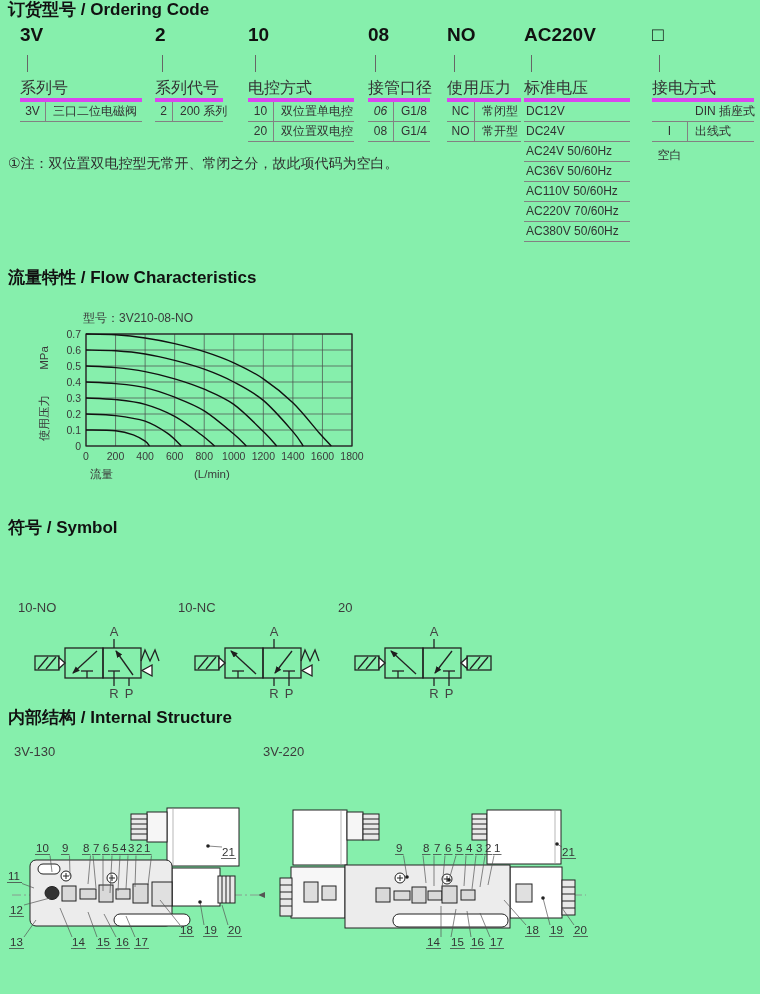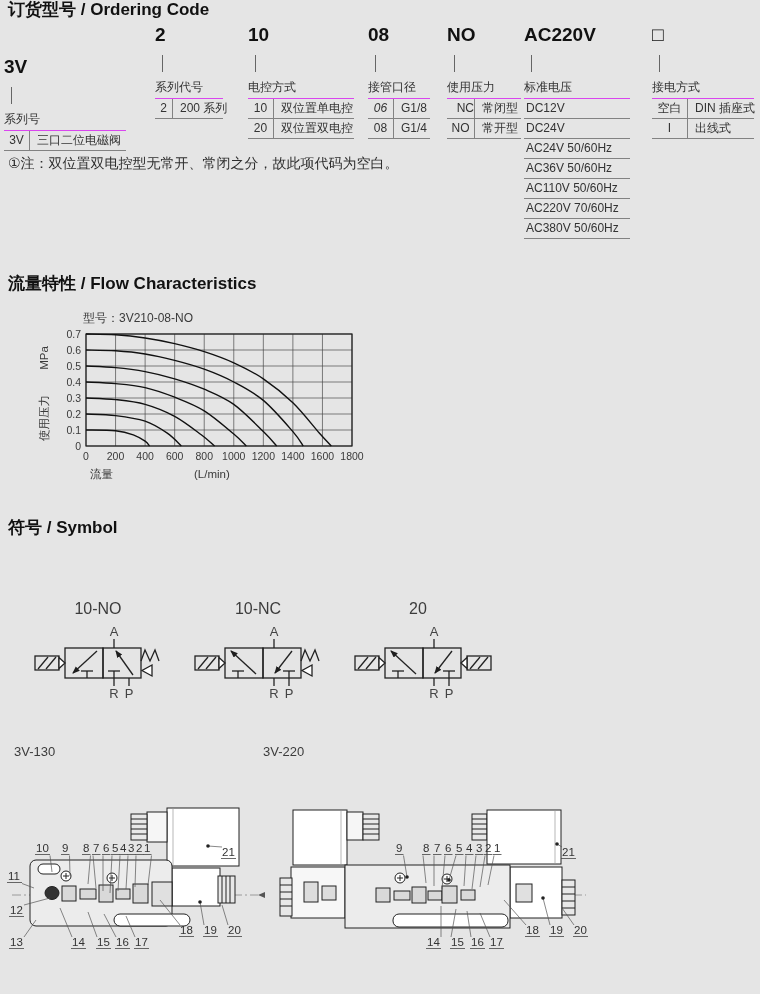--- a/index.html
+++ b/index.html
@@ -1,58 +1,58 @@
 <!DOCTYPE html>
 <html><head>
 <meta charset="utf-8">
 <style>
   html,body{margin:0;padding:0;background:#fff}
-  .page{position:relative;width:760px;height:994px;background:#e5e5e5;overflow:hidden;
+  .page{position:relative;width:760px;height:994px;background:#86efac;overflow:hidden;
         font-family:"Liberation Sans","DejaVu Sans",sans-serif;color:#333}
   .sec-h{position:absolute;margin:0;font-size:17px;font-weight:bold;color:#111;white-space:nowrap}
   #h-ordering{left:8px;top:-2px}
-  #h-flow{left:8px;top:272px}
+  #h-flow{left:8px;top:266px}
   #h-symbol{left:8px;top:516px}
   #h-internal{left:8px;top:706px}
 
   
   .ocol{position:absolute;top:24px}
   .ocode{font-size:19px;font-weight:bold;color:#111;height:27px;white-space:nowrap}
   .otick{width:1px;height:17px;background:#666;margin:4px 0 7px 7px}
-  .olabel{font-size:12px;color:#333;height:19px;line-height:17px;border-bottom:1px solid #d946ef;white-space:nowrap}
+  .olabel{font-size:16px;color:#333;height:19px;line-height:17px;border-bottom:4px solid #d946ef;white-space:nowrap}
   .orow{display:flex;height:19px;line-height:18px;border-bottom:1px solid #828282;font-size:12px;color:#333;white-space:nowrap}
   .okey{text-align:center;border-right:1px solid #828282;box-sizing:border-box;flex-shrink:0}
   .oval{padding-left:7px}
   .oval.full{padding-left:2px}
   #ordering-note{position:absolute;left:8px;top:155px;font-size:14px;color:#2e2e2e;white-space:nowrap}
 
   
   #flow-chart{position:absolute;left:34px;top:306px}
 
   
   .sym{position:absolute;top:600px;width:160px}
-  .sym .cap{font-size:16px;color:#3c3c3c;text-align:center;height:16px}
+  .sym .cap{font-size:13px;color:#3c3c3c;text-align:left;height:16px}
   .sym svg{display:block;margin:4px auto 0 auto}
   #sym-0{left:18px}#sym-1{left:178px}#sym-2{left:338px}
 
   
   .dlabel{position:absolute;top:744px;font-size:13px;color:#3c3c3c}
   #dlabel-0{left:14px}#dlabel-1{left:263px}
   #istruct-0{position:absolute;left:2px;top:786px}
   #istruct-1{position:absolute;left:276px;top:786px}
   svg text{font-family:"Liberation Sans","DejaVu Sans",sans-serif}
 </style>
 </head>
 <body>
 
 <div class="page">
 
   <h2 class="sec-h" id="h-ordering">订货型号 / Ordering Code</h2>
   <div id="ordering-cols">
-      <div class="ocol" style="left: 4px; width: 122px; margin-top: 32px;">
+      <div class="ocol" style="left: 20px; width: 122px;">
         <div class="ocode">3V</div>
         <div class="otick"></div>
         <div class="olabel">系列号</div>
         <div class="orow">
           <span class="okey" style="flex-basis: 26px;">3V</span>
           <span class="oval">三口二位电磁阀</span>
         </div>
       </div>
       <div class="ocol" style="left: 155px; width: 68px;">
         <div class="ocode">2</div>
@@ -87,21 +87,21 @@
         <div class="orow">
           <span class="okey" style="flex-basis: 26px;">08</span>
           <span class="oval">G1/4</span>
         </div>
       </div>
       <div class="ocol" style="left: 447px; width: 74px;">
         <div class="ocode">NO</div>
         <div class="otick"></div>
         <div class="olabel">使用压力</div>
         <div class="orow">
-          <span class="okey" style="flex-basis: 28px; text-align: right;">NC</span>
+          <span class="okey" style="flex-basis: 28px;">NC</span>
           <span class="oval">常闭型</span>
         </div>
         <div class="orow">
           <span class="okey" style="flex-basis: 28px;">NO</span>
           <span class="oval">常开型</span>
         </div>
       </div>
       <div class="ocol" style="left: 524px; width: 106px;">
         <div class="ocode">AC220V</div>
         <div class="otick"></div>
@@ -126,21 +126,21 @@
         </div>
         <div class="orow">
           <span class="oval full">AC380V 50/60Hz</span>
         </div>
       </div>
       <div class="ocol" style="left: 652px; width: 102px;">
         <div class="ocode">□</div>
         <div class="otick"></div>
         <div class="olabel">接电方式</div>
         <div class="orow">
-          <span class="okey" style="flex-basis: 36px;">空白</span>
+          <span class="okey" style="flex-basis: 36px; margin-top: 44px;">空白</span>
           <span class="oval">DIN 插座式</span>
         </div>
         <div class="orow">
           <span class="okey" style="flex-basis: 36px;">I</span>
           <span class="oval">出线式</span>
         </div>
       </div>
     </div>
   <div id="ordering-note">①注：双位置双电控型无常开、常闭之分，故此项代码为空白。</div>
 
@@ -310,20 +310,21 @@
         </g>
       </g>
       <g font-size="13" fill="#444" text-anchor="middle">
         <text x="93" y="16">A</text>
         <text x="93" y="78">R</text>
         <text x="108" y="78">P</text>
       </g>
     </svg>
   </div>
 
+  <h2 class="sec-h" id="h-internal">内部结构 / Internal Structure</h2>
   <div class="dlabel" id="dlabel-0">3V-130</div>
   <div class="dlabel" id="dlabel-1">3V-220</div>
 
   <svg id="istruct-0" width="270" height="206" viewBox="0 0 270 206">
     <g stroke="#222" stroke-width="1" fill="none">
       <line x1="10" y1="109" x2="256" y2="109" stroke="#888" stroke-width="0.8" stroke-dasharray="9 3 2 3"></line>
       <polygon points="256,109 263,106 263,112" fill="#555" stroke="none"></polygon>
       <g>
         <rect x="165" y="22" width="72" height="58" fill="#fff"></rect>
         <line x1="171" y1="22" x2="171" y2="80" stroke="#999" stroke-width="0.7"></line>

